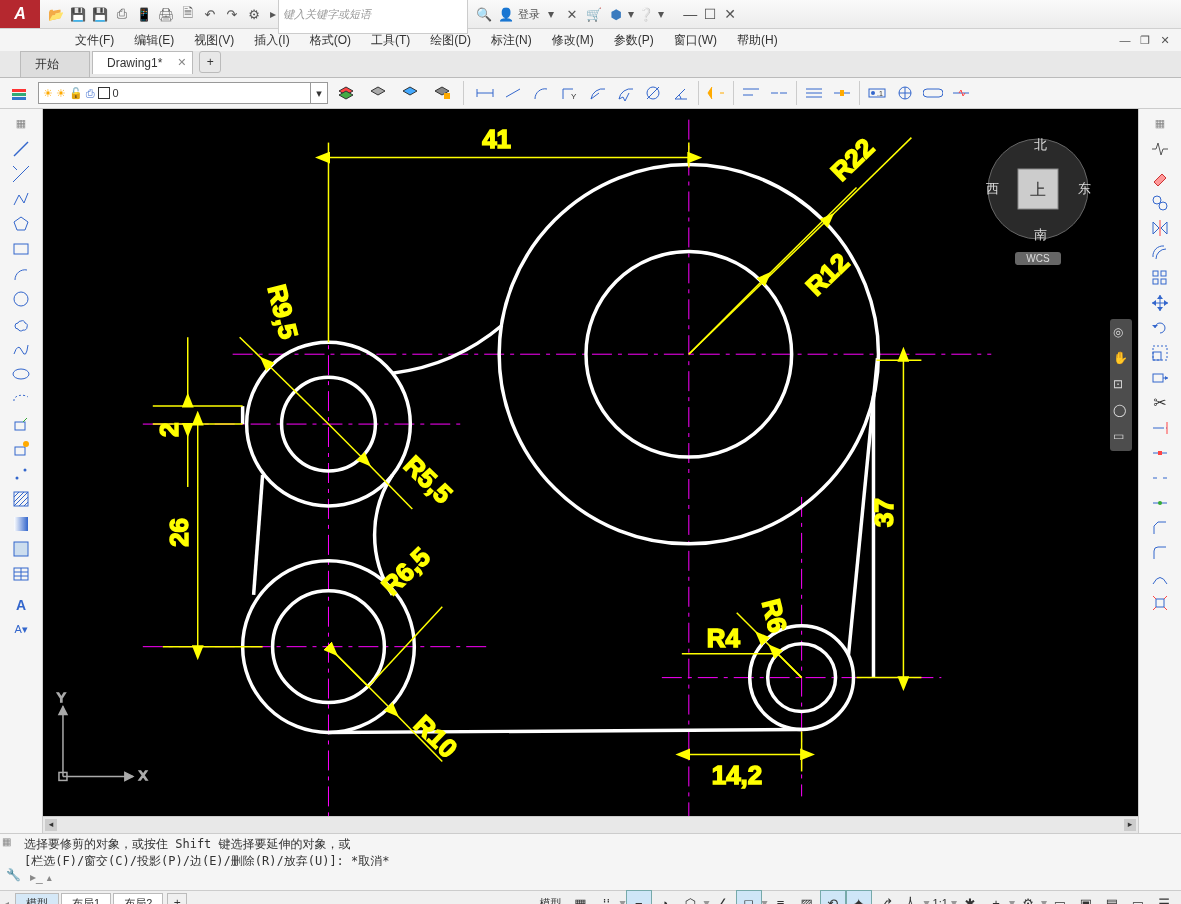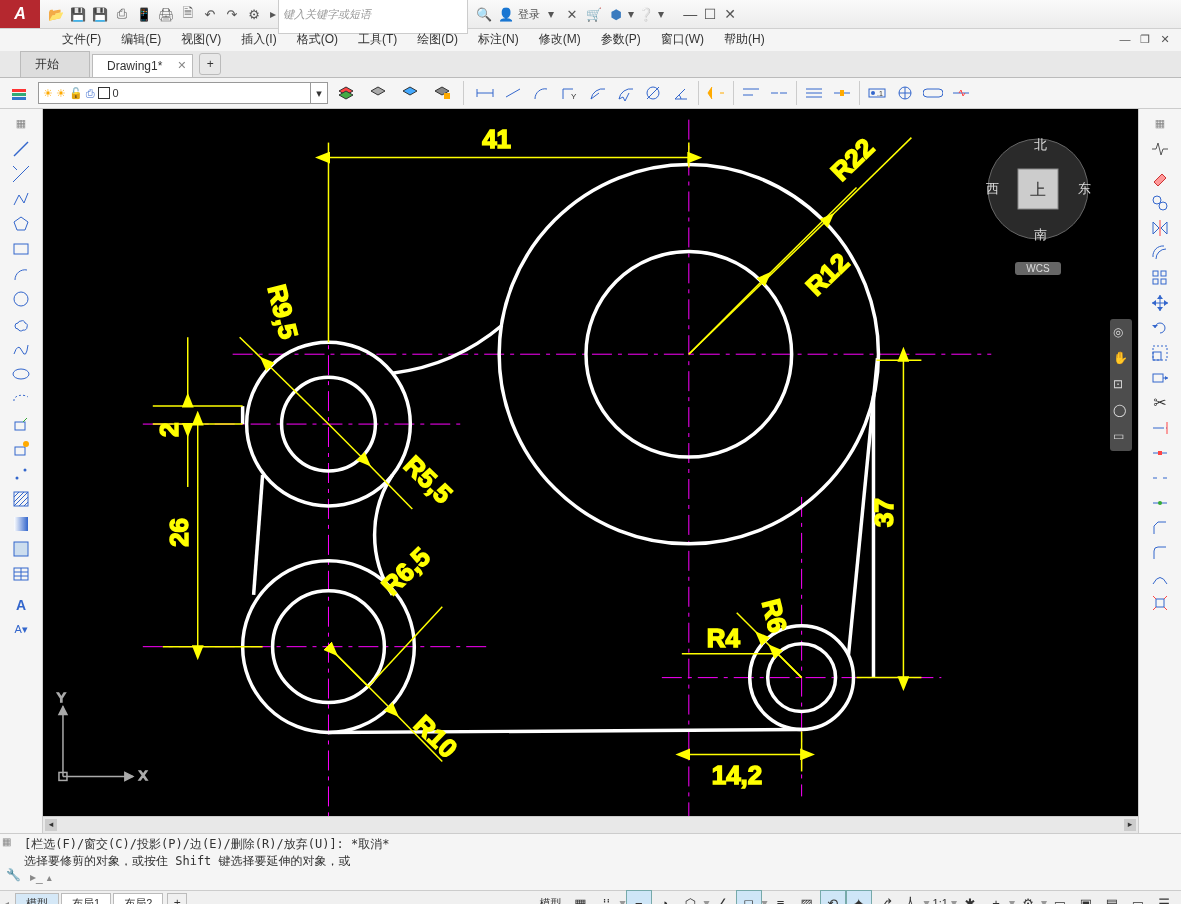--- a/index.html
+++ b/index.html
@@ -4,24 +4,24 @@
 <style>
 html,body{margin:0;padding:0;font-family:"Microsoft YaHei",sans-serif;font-size:12px;background:#f0f0f0;color:#333;overflow:hidden}
 body{width:1181px;height:904px;position:relative}
 .titlebar{height:28px;background:linear-gradient(to bottom,#fafafa,#ececec);border-bottom:1px solid #d0d0d0;display:flex;align-items:center}
 .logo{width:40px;height:28px;background:#b5282f;color:#fff;font-weight:bold;font-size:16px;display:flex;align-items:center;justify-content:center;font-style:italic}
 .titlebar-icons{display:flex;gap:2px;align-items:center;padding:0 6px}
 .tb-ico{width:20px;height:20px;display:flex;align-items:center;justify-content:center;color:#555;font-size:13px}
 .title-text{flex:1;text-align:center;color:#555;font-size:12px}
 .search-box{width:180px;height:18px;border:1px solid #ccc;background:#fff;padding:10px 4px;color:#999;font-style:italic;font-size:11px;display:flex;align-items:center}
 .win-btn{width:20px;height:20px;display:flex;align-items:center;justify-content:center;color:#555;font-size:14px}
-.menubar{height:22px;background:#f5f5f5;display:flex;align-items:flex-start;padding-left:52px}
+.menubar{height:22px;background:#f5f5f5;display:flex;align-items:center;padding-left:65px}
 .menu-item{padding:2px 10px;color:#333;font-size:12px}
 .doc-restore{margin-left:auto;display:flex;padding-right:6px}
-.tabbar{height:26px;background:#e8e8e8;display:flex;align-items:flex-end;border-bottom:1px solid #bbb}
+.tabbar{height:26px;background:#e8e8e8;display:flex;align-items:flex-start;border-bottom:1px solid #bbb}
 .tab{padding:4px 30px 4px 14px;background:#fff;border:1px solid #bbb;border-bottom:none;margin-right:2px;margin-left:20px;position:relative;font-size:12px}
 .tab .close{position:absolute;right:6px;top:4px;color:#888;font-size:11px}
 .tab-inactive{background:#ddd;margin-left:0}
 .tab-plus{width:20px;height:20px;border:1px solid #bbb;border-radius:3px;display:flex;align-items:center;justify-content:center;margin:0 4px 2px}
 .layer-bar{height:30px;background:#f5f5f5;border-bottom:1px solid #ccc;display:flex;align-items:center;padding:0 6px;gap:4px}
 .ico{width:26px;height:26px;display:flex;align-items:center;justify-content:center;color:#555;border:1px solid transparent}
 .layer-combo{flex:0 0 280px;height:20px;border:1px solid #999;background:#fff;display:flex;align-items:center;padding:0 4px;font-size:11px;position:relative}
 .layer-combo .dd{position:absolute;right:0;top:0;width:16px;height:20px;border-left:1px solid #999;display:flex;align-items:center;justify-content:center}
 .toolbar2{display:flex;gap:0;align-items:center}
 .sep{width:1px;height:24px;background:#ccc;margin:0 3px}
@@ -492,21 +492,21 @@
     <div class="viewcube">
       <svg width="120" height="120">
         <circle cx="60" cy="60" r="50" fill="rgba(60,60,60,.7)" stroke="#666"></circle>
         <rect x="40" y="40" width="40" height="40" fill="#ccc" stroke="#888"></rect>
         <text x="56" y="20" fill="#ddd" font-size="13">北</text>
         <text x="56" y="110" fill="#ddd" font-size="13">南</text>
         <text x="8" y="64" fill="#ddd" font-size="13">西</text>
         <text x="100" y="64" fill="#ddd" font-size="13">东</text>
         <text x="52" y="66" fill="#333" font-size="16">上</text>
       </svg>
-      <div style="text-align:center;background:#666;color:#ddd;width:44px;margin:10px auto;font-size:10px;border-radius:3px;padding:1px">WCS</div>
+      <div style="text-align:center;background:#666;color:#ddd;width:44px;margin:0 auto;font-size:10px;border-radius:3px;padding:1px">WCS</div>
     </div>
 
     
     <div class="nav-panel">
       <div class="ni">◎</div>
       <div class="ni">✋</div>
       <div class="ni">⊡</div>
       <div class="ni">◯</div>
       <div class="ni">▭</div>
     </div>
@@ -636,22 +636,22 @@
           <line x1="3" y1="17" x2="6" y2="14" stroke="#f44"></line>
           <line x1="17" y1="17" x2="14" y2="14" stroke="#f44"></line>
         </svg>
       </div>
   </div>
 </div>
 
 <div class="cmd-area">
   <div style="position:absolute;left:2px;top:2px;font-size:10px;color:#888">▦</div>
   <div class="cmd-history" style="margin-left:18px">
+    <div>选择要修剪的对象，或按住 Shift 键选择要延伸的对象，或</div>
     <div>[栏选(F)/窗交(C)/投影(P)/边(E)/删除(R)/放弃(U)]:  *取消*</div>
-    <div>选择要修剪的对象，或按住 Shift 键选择要延伸的对象，或</div>
   </div>
   <div class="cmd-input">
     <span class="wrench" style="color:#888">🔧</span>
     <span style="color:#888;margin-right:4px">▸_</span>
     <span style="color:#888;font-size:10px">▴</span>
   </div>
 </div>
 
 <div class="statusbar">
   <span style="color:#888;font-size:10px;margin-right:6px">◂</span>

